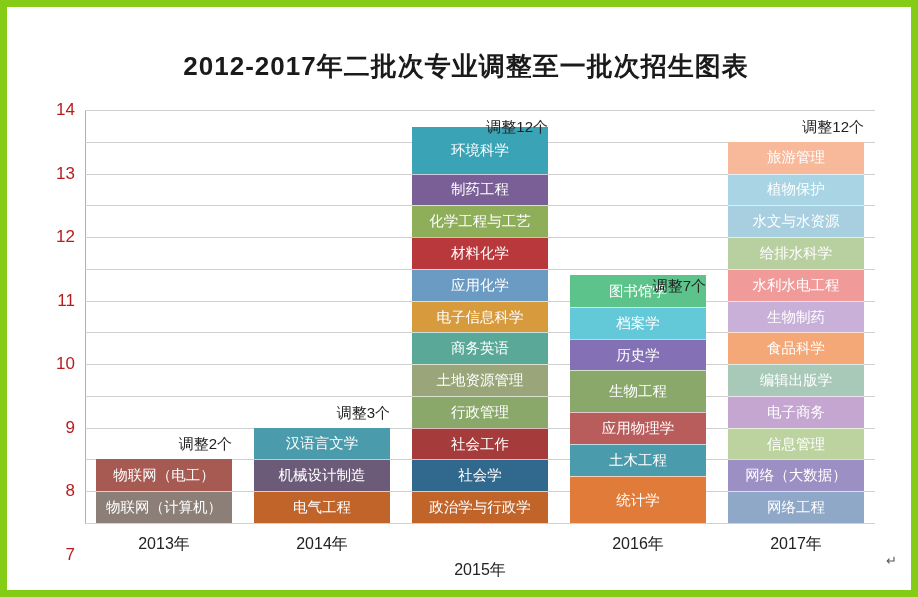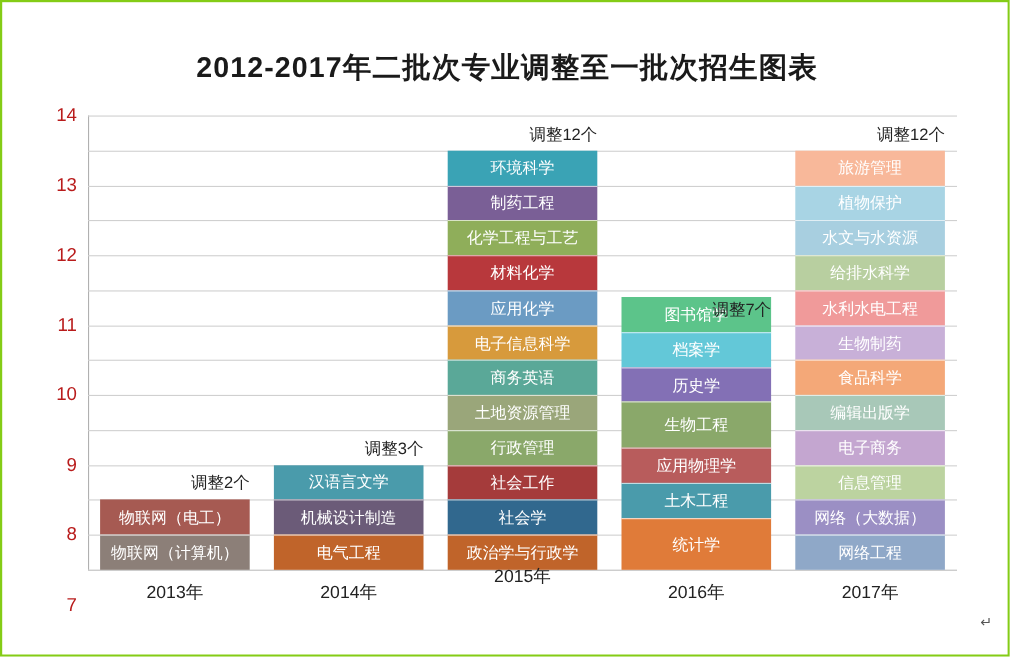--- a/index.html
+++ b/index.html
@@ -9,21 +9,21 @@
   }
   body {
     font-family: "Liberation Sans", sans-serif;
   }
   #page {
     position: relative;
     width: 918px;
     height: 597px;
     box-sizing: border-box;
     background: #ffffff;
-    border: 2px solid #84cc16;
+    border: 7px solid #84cc16;
     overflow: hidden;
   }
   #title {
     position: absolute;
     top: 42px;
     left: 0;
     width: 918px;
     text-align: center;
     font-size: 26px;
     font-weight: bold;
@@ -159,21 +159,21 @@
         <div class="col" style="left: 11px;">
           <div class="cell" style="height: 31.7692px; background: rgb(166, 90, 82);">物联网（电工）</div>
           <div class="cell" style="height: 31.7692px; background: rgb(140, 127, 120);">物联网（计算机）</div>
         </div>
         <div class="col" style="left: 169px;">
           <div class="cell" style="height: 31.7692px; background: rgb(74, 155, 171);">汉语言文学</div>
           <div class="cell" style="height: 31.7692px; background: rgb(107, 91, 120);">机械设计制造</div>
           <div class="cell" style="height: 31.7692px; background: rgb(192, 100, 42);">电气工程</div>
         </div>
         <div class="col" style="left: 327px;">
-          <div class="cell" style="height: 32px; background: rgb(58, 163, 181);">环境科学</div>
+          <div class="cell" style="height: 47px; background: rgb(58, 163, 181);">环境科学</div>
           <div class="cell" style="height: 31.7692px; background: rgb(122, 95, 150);">制药工程</div>
           <div class="cell" style="height: 31.7692px; background: rgb(143, 174, 90);">化学工程与工艺</div>
           <div class="cell" style="height: 31.7692px; background: rgb(184, 56, 60);">材料化学</div>
           <div class="cell" style="height: 31.7692px; background: rgb(107, 155, 195);">应用化学</div>
           <div class="cell" style="height: 31.7692px; background: rgb(215, 154, 60);">电子信息科学</div>
           <div class="cell" style="height: 31.7692px; background: rgb(90, 168, 152);">商务英语</div>
           <div class="cell" style="height: 31.7692px; background: rgb(154, 166, 122);">土地资源管理</div>
           <div class="cell" style="height: 31.7692px; background: rgb(138, 168, 106);">行政管理</div>
           <div class="cell" style="height: 31.7692px; background: rgb(165, 59, 59);">社会工作</div>
           <div class="cell" style="height: 31.7692px; background: rgb(49, 104, 142);">社会学</div>
@@ -208,19 +208,19 @@
         <div class="annot" style="left: 169px; top: 293.692px;">调整3个</div>
         <div class="annot" style="left: 327px; top: 7.76923px;">调整12个</div>
         <div class="annot" style="left: 485px; top: 166.615px;">调整7个</div>
         <div class="annot" style="left: 643px; top: 7.76923px;">调整12个</div>
       </div>
   </div>
 
   <div id="xlabels">
       <div class="xlabel" style="left: 89px; top: 527px;">2013年</div>
       <div class="xlabel" style="left: 247px; top: 527px;">2014年</div>
-      <div class="xlabel" style="left: 405px; top: 512px;">2015年</div>
+      <div class="xlabel" style="left: 405px; top: 553px;">2015年</div>
       <div class="xlabel" style="left: 563px; top: 527px;">2016年</div>
       <div class="xlabel" style="left: 721px; top: 527px;">2017年</div>
     </div>
 
   <div id="corner-mark">↵</div>
 </div>
 
 </body></html>

